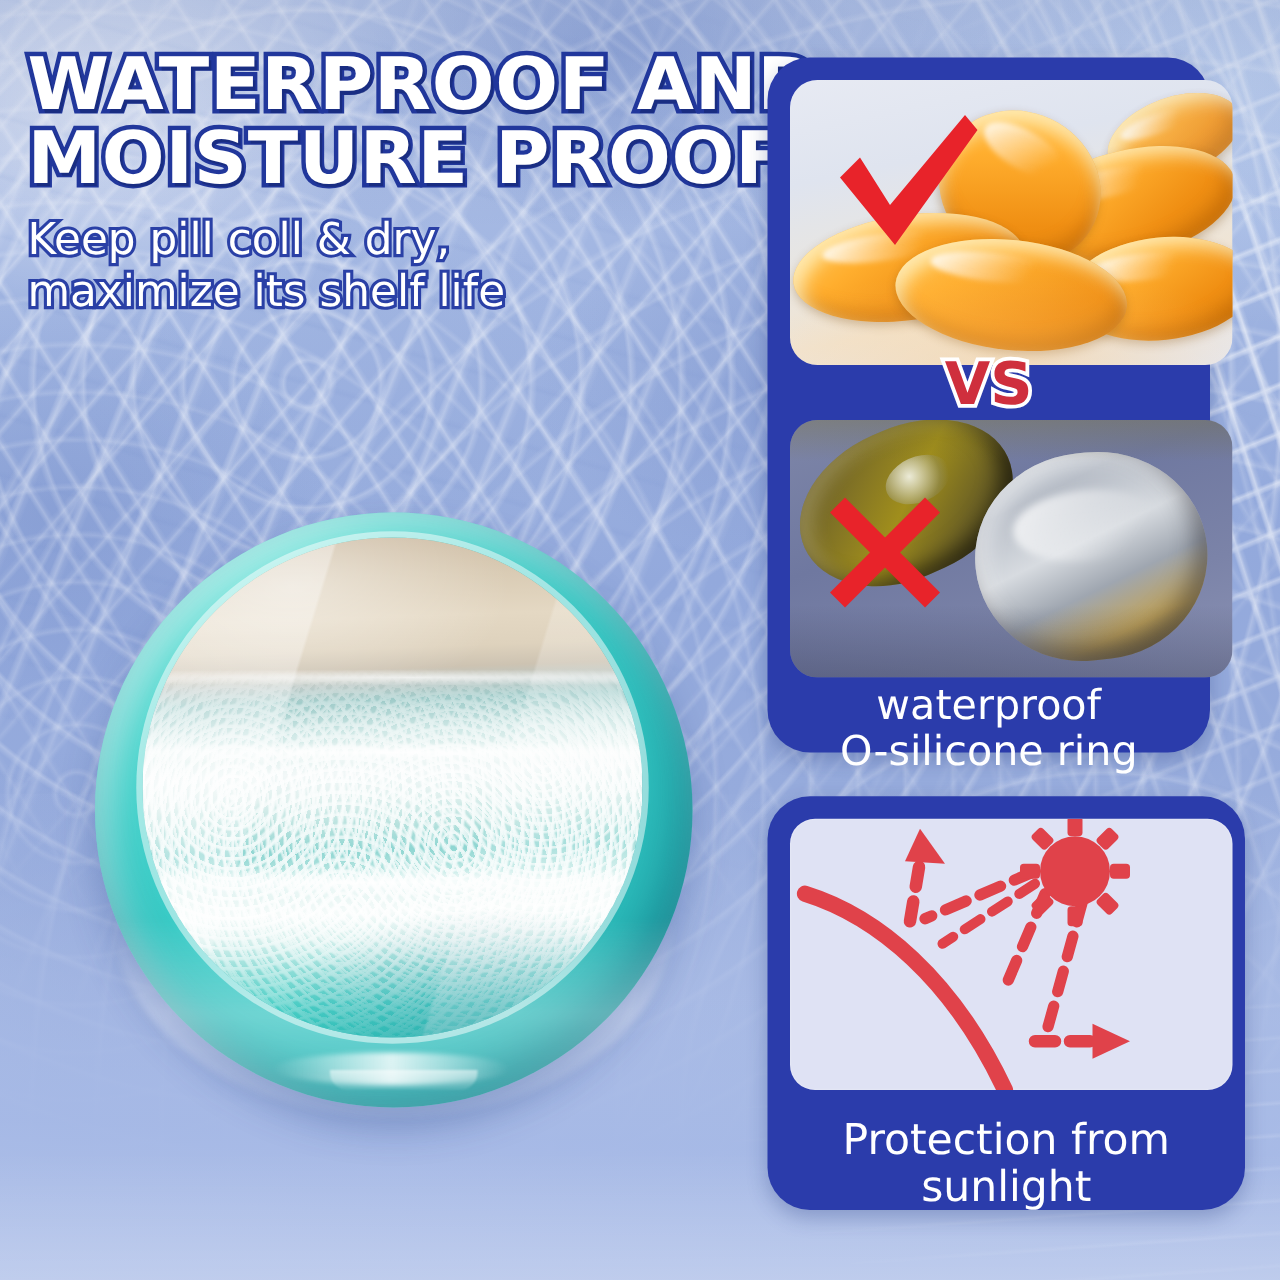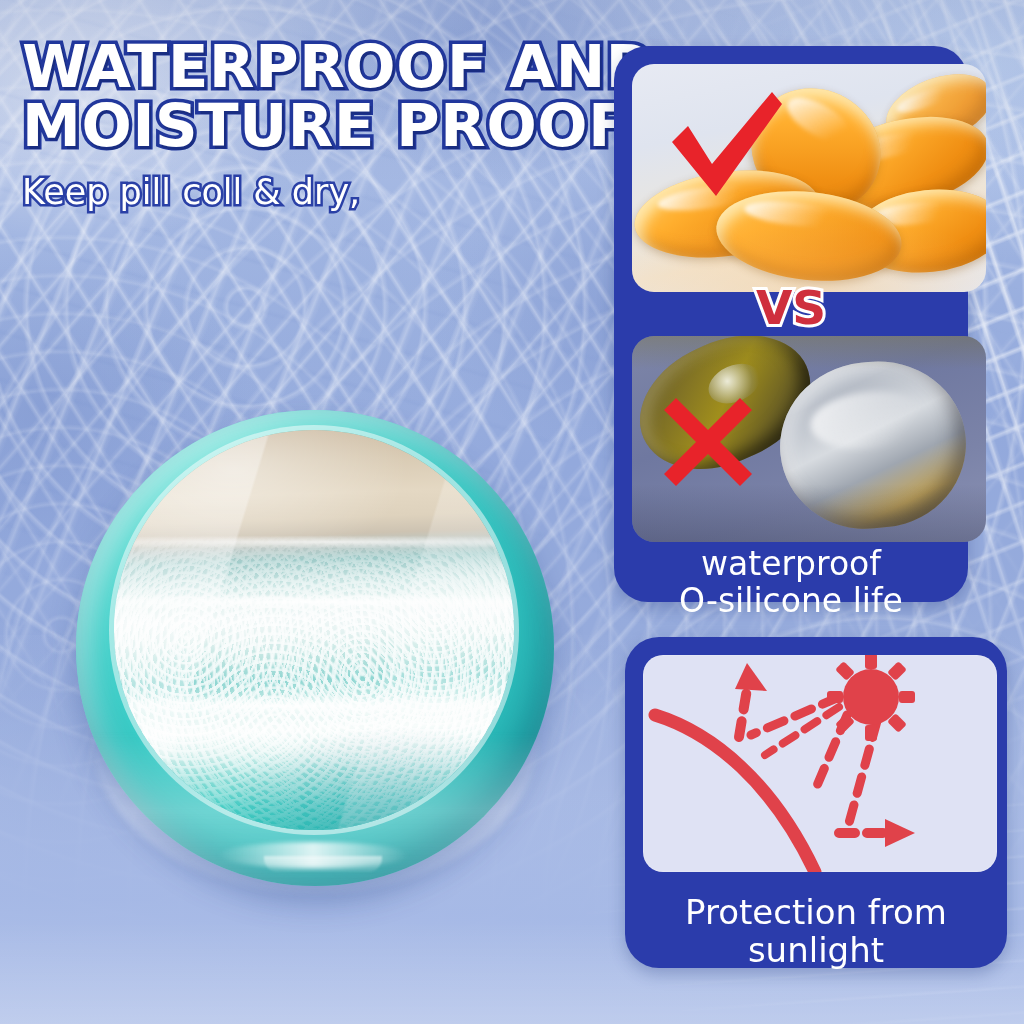--- a/index.html
+++ b/index.html
@@ -328,21 +328,21 @@
   }
 
   
   .panel {
     position: absolute;
     background: #2b3cab;
     border-radius: 34px;
     box-shadow: 0 6px 16px rgba(25,45,120,.28);
   }
   .panel-compare { left: 614px; top: 46px; width: 354px; height: 556px; }
-  .panel-sun     { left: 614px; top: 637px; width: 382px; height: 331px; margin-left: 11px; }
+  .panel-sun     { left: 614px; top: 637px; width: 382px; height: 331px; }
 
   .photo {
     position: absolute;
     border-radius: 22px;
     overflow: hidden;
     box-shadow: inset 0 0 0 1px rgba(255,255,255,.15);
   }
   
   .photo-good { left: 18px; top: 18px; width: 354px; height: 228px; }
   .good-bg {
@@ -489,20 +489,21 @@
   <div class="bg-layer bg-calm-ripple"></div>
   <div class="bg-layer bg-vignette"></div>
 
   <div class="headline-block">
     <h1 class="headline">
       <span class="ln">WATERPROOF AND</span>
       <span class="ln">MOISTURE PROOF</span>
     </h1>
     <p class="subhead">
       <span class="ln">Keep pill coll &amp; dry,</span>
+      <span class="ln">maximize its shelf life</span>
     </p>
   </div>
 
   <div class="product">
     <div class="prod-shadow"></div>
     <div class="prod-body"></div>
     <div class="prod-rim-lo"></div>
     <div class="prod-lid">
       <div class="lid-photo">
         <div class="lid-sand"></div>
@@ -542,21 +543,21 @@
 
       <svg class="mark-cross" viewBox="0 0 92 92">
         <path d="M14 2 L46 34 L78 2 L90 14 L58 46 L90 78 L78 90 L46 58 L14 90 L2 78 L34 46 L2 14 Z" fill="#e8232a"></path>
       </svg>
     </div>
 
     <div class="vs">VS</div>
 
     <div class="caption caption-ring">
       <span class="ln">waterproof</span>
-      <span class="ln">O-silicone life</span>
+      <span class="ln">O-silicone ring</span>
     </div>
   </div>
 
   <div class="panel panel-sun">
 
     <div class="photo photo-sun">
       <svg class="sun-svg" viewBox="0 0 354 217">
         <g stroke="#e0424a" fill="none" stroke-linecap="round">
 
           <path d="M12 60 C 70 78, 130 128, 172 217" stroke-width="13"></path>

